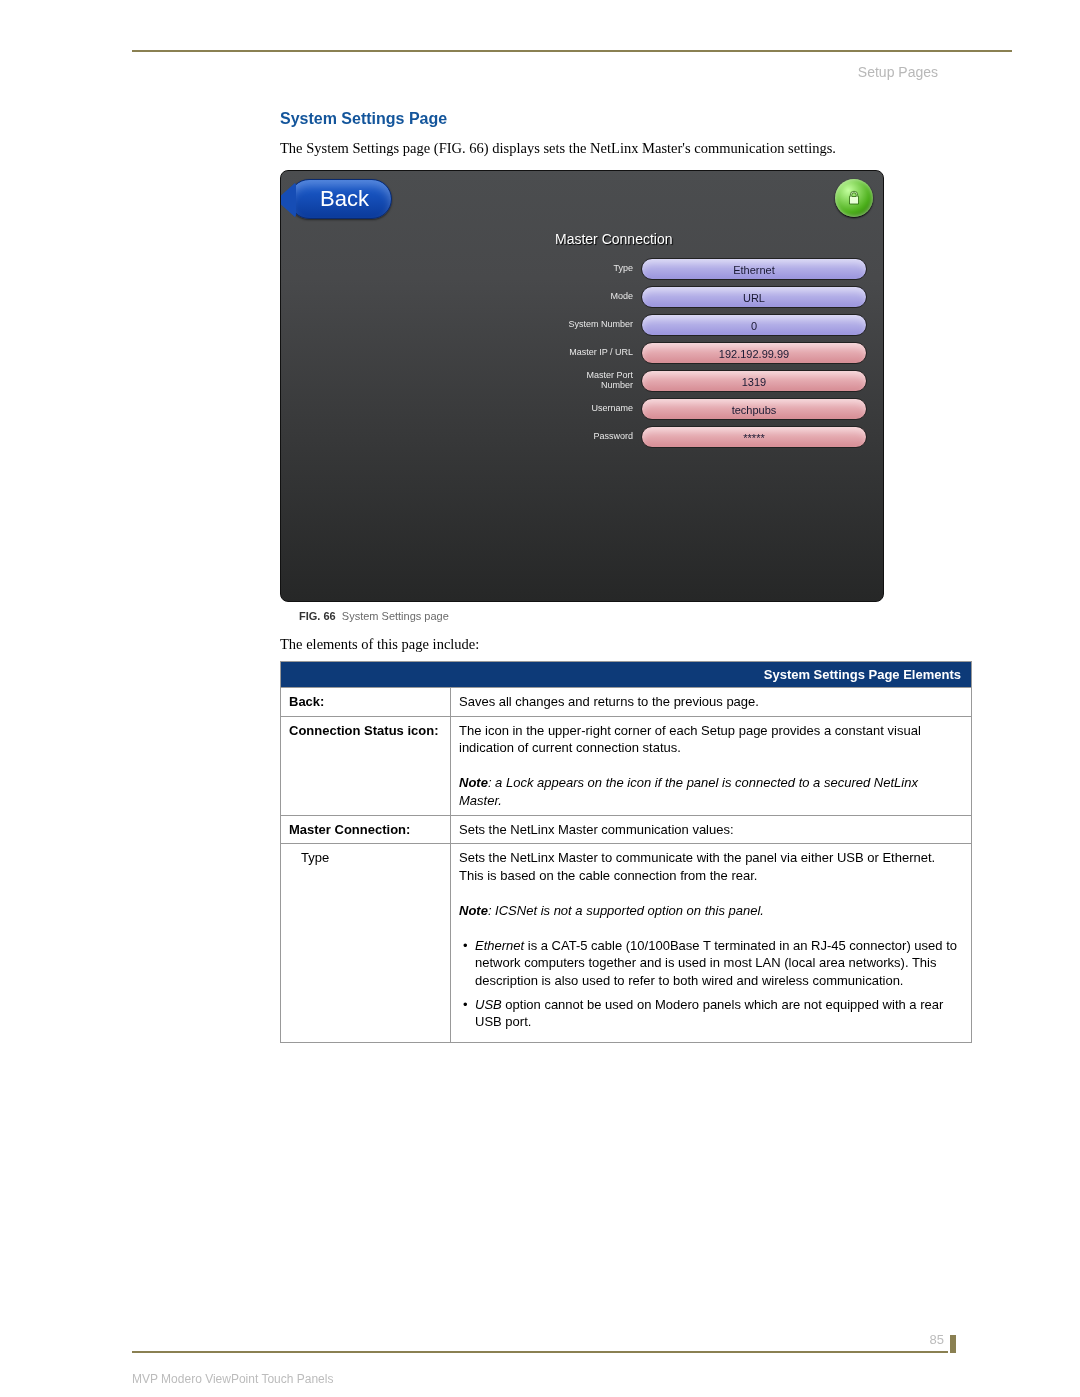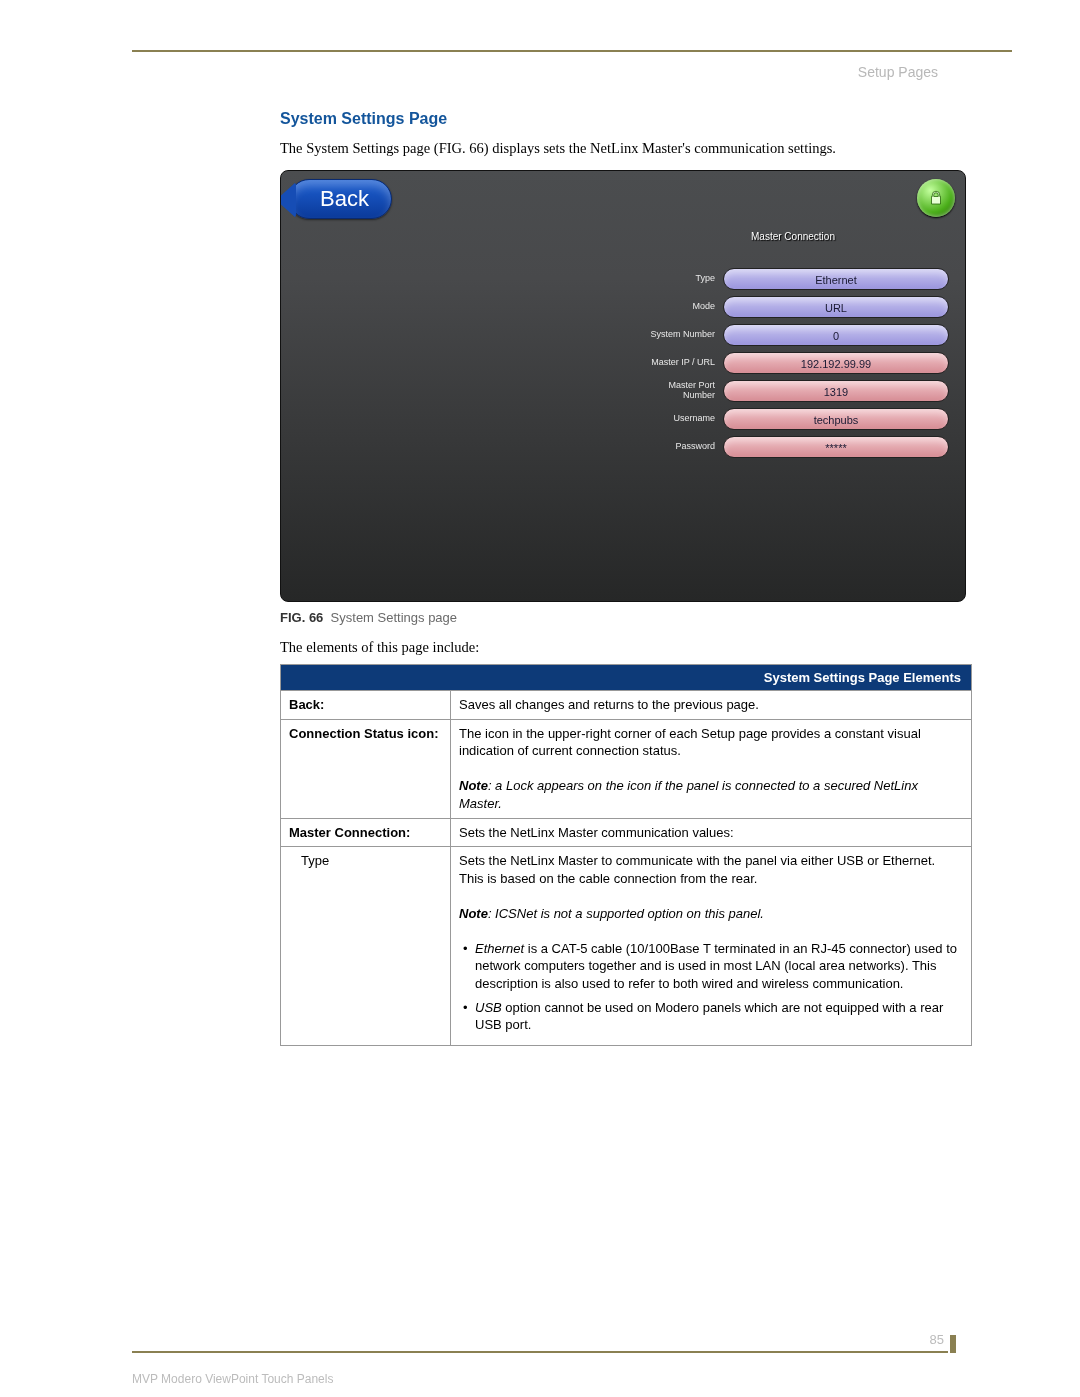--- a/index.html
+++ b/index.html
@@ -40,21 +40,21 @@
     font-size: 16px;
     margin-bottom: 10px;
   }
   p.intro {
     font-size: 14.5px;
     margin-bottom: 12px;
     line-height: 1.4;
   }
   
   .panel {
-    width: 686px;
+    width: 604px;
     height: 432px;
     background: linear-gradient(#4b4d4f, #48494b 25%, #262727 100%);
     border-radius: 8px;
     border: 1px solid #111;
     position: relative;
     overflow: hidden;
   }
   .panel-header {
     height: 56px;
     display: flex;
@@ -111,26 +111,26 @@
     box-shadow: inset 0 0 4px rgba(255,255,255,0.6), 0 1px 2px #000;
   }
   .lock-icon svg { width: 18px; height: 18px; }
   .mc-section {
     position: absolute;
     right: 16px;
     top: 60px;
     width: 312px;
   }
   .mc-section-header {
-    text-align: center;
+    text-align: left;
     color: #fff;
     font-family: Arial, sans-serif;
-    font-size: 10px;
+    font-size: 14px;
     text-shadow: 1px 1px 1px #000;
-    margin-bottom: 26px;
+    margin-bottom: 11px;
   }
   .mc-row {
     display: flex;
     align-items: center;
     margin-bottom: 6px;
   }
   .mc-label {
     width: 86px;
     text-align: right;
     color: #e8e8e8;
@@ -149,23 +149,24 @@
     line-height: 22px;
     color: #1a1a33;
     border: 1px solid #222;
     box-shadow: inset 0 4px 6px rgba(255,255,255,0.35);
   }
   .mc-val.blue { background: linear-gradient(#c9c6f0, #9a94dd); }
   .mc-val.pink { background: linear-gradient(#f1c4c9, #d68c94); }
   
   .fig-caption {
     font-family: Arial, sans-serif;
-    font-size: 13px;
+    font-size: 11px;
     color: #6a6a6a;
     margin-top: 8px;
+    margin-left: 19px;
   }
   .fig-caption b { color: #333; font-weight: 700; }
   p.lead {
     font-size: 14.5px;
     margin-top: 14px;
     margin-bottom: 8px;
   }
   
   table.elements {
     width: 692px;

